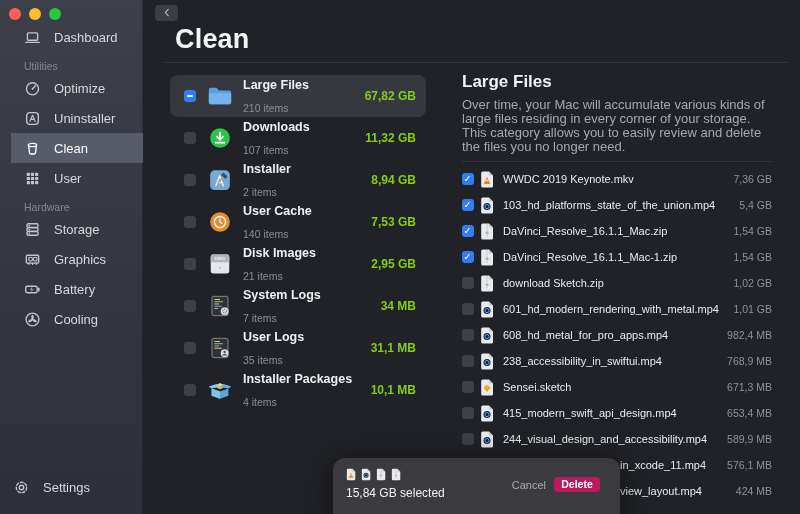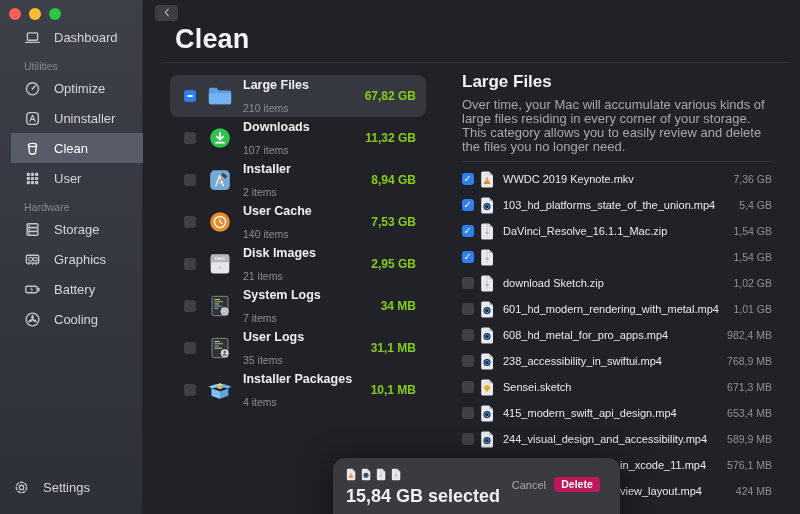--- a/index.html
+++ b/index.html
@@ -63,21 +63,21 @@
   .fname{font-size:11px;color:#e9eaee;white-space:nowrap;overflow:hidden;}
   .fsize{margin-left:auto;font-size:10.5px;color:#8f9298;flex:none;padding-left:6px;}
   .file-row.partial{padding-left:158px;box-sizing:border-box;}
 
   
   .selection-bar{position:absolute;left:333px;top:458px;width:287px;height:70px;background:#3a3a3f;
                  border-radius:12px;box-shadow:0 4px 30px rgba(0,0,0,.55);z-index:6;}
   .sel-icons{position:absolute;left:13px;top:10px;display:flex;gap:5px;}
   .pficon{width:10px;height:13px;display:inline-flex;}
   .pficon svg{width:100%;height:100%;}
-  .sel-label{position:absolute;left:13px;top:28px;font-size:18px;font-weight:700;color:#f1f2f4;}
+  .sel-label{position:absolute;left:13px;top:28px;font-size:12px;font-weight:400;color:#f1f2f4;}
   .cancel{position:absolute;right:74px;top:21px;background:none;border:none;color:#a9abaf;
           font-size:11px;padding:0;font-family:inherit;}
   .delete{position:absolute;right:20px;top:19px;width:46px;height:15px;border:none;border-radius:4px;
           background:#be185d;color:#fff;font-size:10.5px;font-weight:700;line-height:15px;
           padding:0;font-family:inherit;}
 </style>
 </head>
 <body>
 
 <div class="app">
@@ -406,20 +406,21 @@
         <div class="file-row">
           <span class="cb checked"></span>
           <span class="ficon">
             <svg viewBox="0 0 14 17">
               <path d="M1.2 2A1.6 1.6 0 0 1 2.8 0.4h6.1L13 4.6v10.4a1.6 1.6 0 0 1-1.6 1.6H2.8a1.6 1.6 0 0 1-1.6-1.6z" fill="#e9eaee"></path>
               <path d="M8.9 0.4v2.8a1.4 1.4 0 0 0 1.4 1.4H13z" fill="#c6c8d0"></path>
               <path d="M7 0.8v13.4" stroke="#b0b2ba" stroke-width="1" stroke-dasharray="1.3 0.9"></path>
               <rect x="5.6" y="8.8" width="2.8" height="2.3" rx="0.4" fill="#b0b2ba"></rect>
             </svg>
           </span>
+          <span class="fname">DaVinci_Resolve_16.1.1_Mac-1.zip</span>
           <span class="fsize">1,54 GB</span>
         </div>
         <div class="file-row">
           <span class="cb "></span>
           <span class="ficon">
             <svg viewBox="0 0 14 17">
               <path d="M1.2 2A1.6 1.6 0 0 1 2.8 0.4h6.1L13 4.6v10.4a1.6 1.6 0 0 1-1.6 1.6H2.8a1.6 1.6 0 0 1-1.6-1.6z" fill="#e9eaee"></path>
               <path d="M8.9 0.4v2.8a1.4 1.4 0 0 0 1.4 1.4H13z" fill="#c6c8d0"></path>
               <path d="M7 0.8v13.4" stroke="#b0b2ba" stroke-width="1" stroke-dasharray="1.3 0.9"></path>
               <rect x="5.6" y="8.8" width="2.8" height="2.3" rx="0.4" fill="#b0b2ba"></rect>

